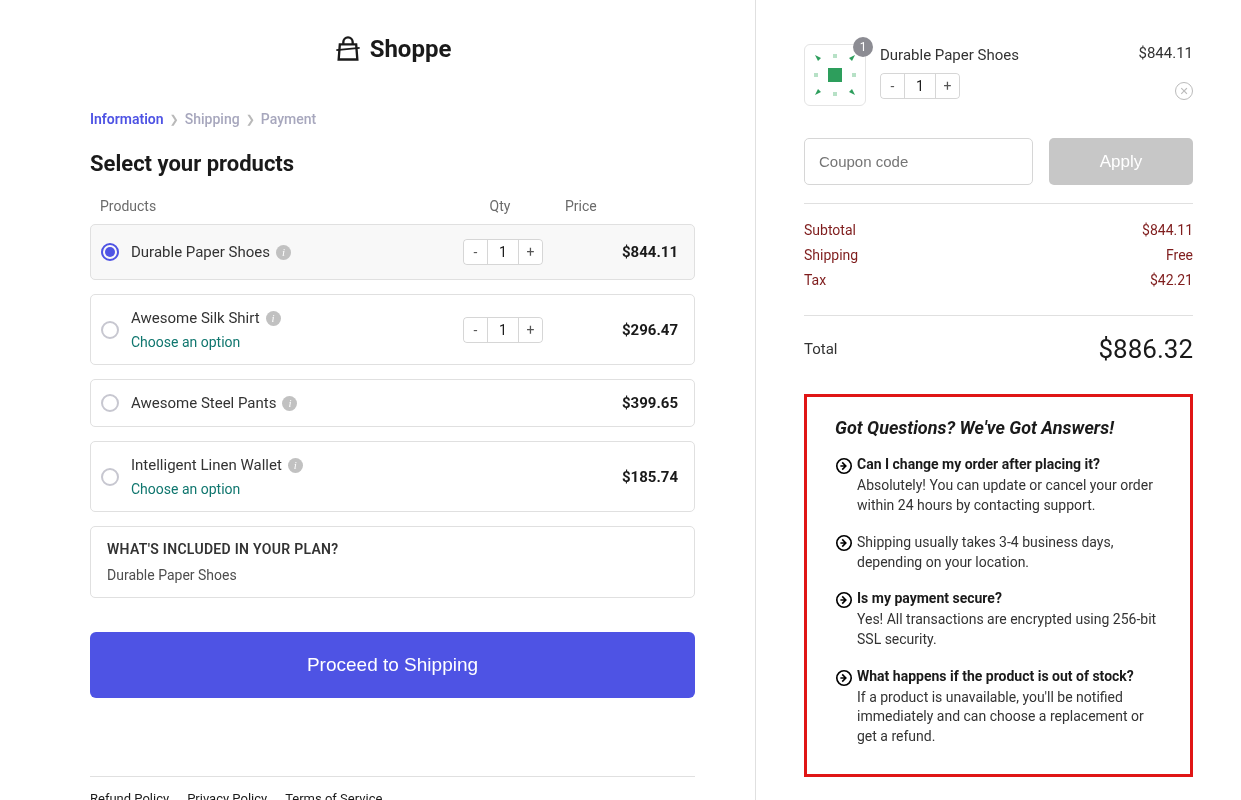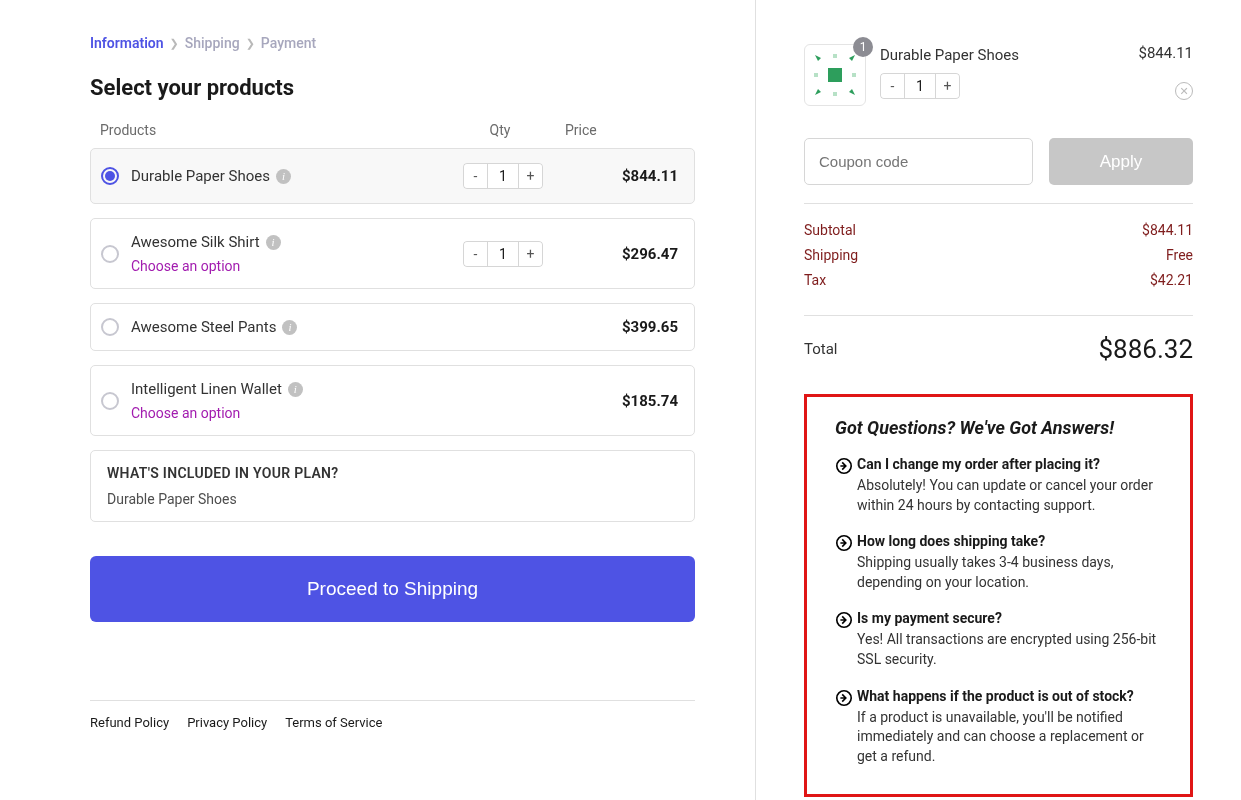--- a/index.html
+++ b/index.html
@@ -122,21 +122,21 @@
       background: #c1c1c1;
       color: #fff;
       font-size: 11px;
       display: inline-flex;
       align-items: center;
       justify-content: center;
       font-style: italic;
       font-family: Georgia, serif;
     }
     .choose-option {
-      color: #a21caf;
+      color: #0f766e;
       font-size: 14px;
       margin-top: 7px;
       cursor: pointer;
     }
     .qty-cell {
       width: 130px;
       display: flex;
       justify-content: center;
     }
     .qty-control {
@@ -360,20 +360,28 @@
       font-size: 14px;
       color: #333;
       line-height: 1.4;
     }
   </style>
 </head>
 <body>
 
 <div class="left">
 
+  <div class="logo">
+    <svg viewBox="0 0 24 24" fill="none" stroke="#1a1a1a" stroke-width="2">
+      <path d="M5 8 L19 8 L20 21 L4 21 Z"></path>
+      <path d="M8 8 V6 a4 4 0 0 1 8 0 V8"></path>
+      <path d="M2 13 L22 11" stroke-width="1.6"></path>
+    </svg>
+    <span class="logo-text">Shoppe</span>
+  </div>
 
   <div class="breadcrumb">
     <span class="active">Information</span>
     <span class="chev">❯</span>
     <span class="inactive">Shipping</span>
     <span class="chev">❯</span>
     <span class="inactive">Payment</span>
   </div>
 
   <h2 class="section-title">Select your products</h2>
@@ -534,21 +542,20 @@
         <div class="faq-a">Absolutely! You can update or cancel your order within 24 hours by contacting support.</div>
       </div>
     </div>
 
     <div class="faq-item">
       <svg class="faq-icon" viewBox="0 0 20 20" fill="none" stroke="#000" stroke-width="1.8">
           <circle cx="10" cy="10" r="8"></circle>
           <path d="M8 6l4 4-4 4M12 10H6"></path>
         </svg>
       <div>
-        <div class="faq-q">How long does shipping take?</div>
         <div class="faq-a">Shipping usually takes 3-4 business days, depending on your location.</div>
       </div>
     </div>
 
     <div class="faq-item">
       <svg class="faq-icon" viewBox="0 0 20 20" fill="none" stroke="#000" stroke-width="1.8">
           <circle cx="10" cy="10" r="8"></circle>
           <path d="M8 6l4 4-4 4M12 10H6"></path>
         </svg>
       <div>

